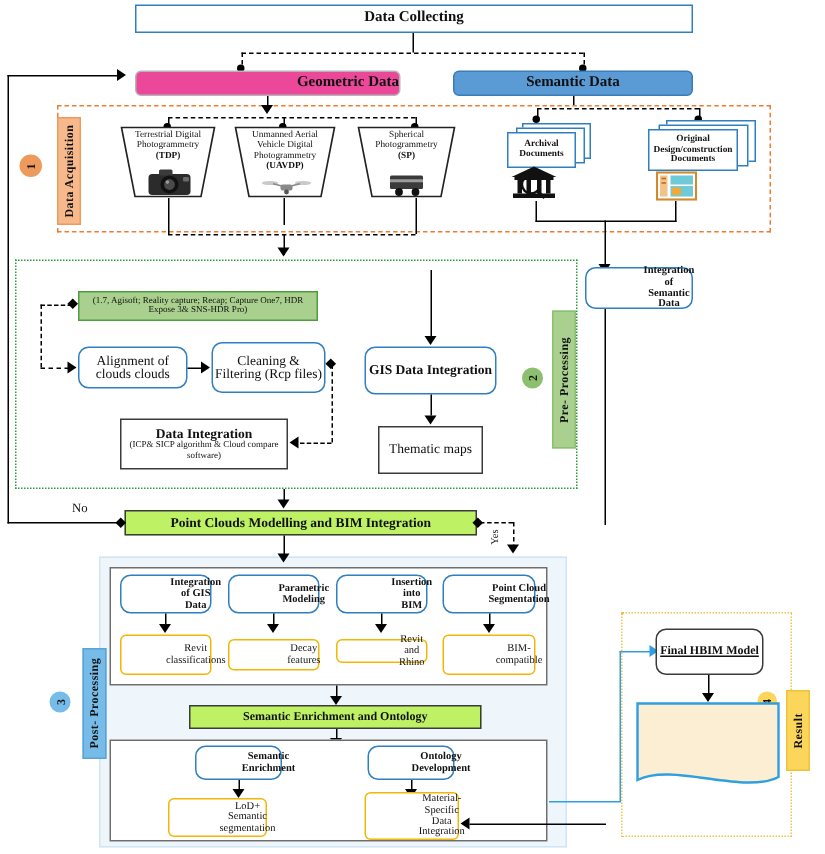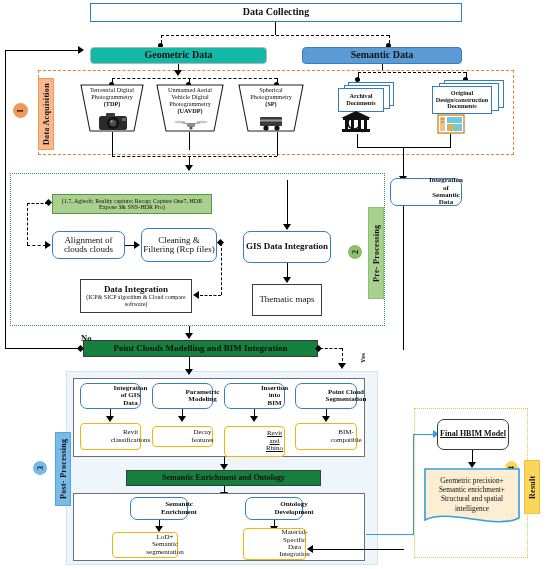--- a/index.html
+++ b/index.html
@@ -10,22 +10,22 @@
   
   .box{position:absolute;box-sizing:border-box;display:flex;align-items:center;
        justify-content:center;text-align:center;line-height:1.05;}
   .bd-blue{border:1.2px solid #2f7fc1;}
   .bd-dark{border:1.4px solid #3b3b3b;}
   .bd-yellow{border:1.3px solid #f2b705;}
   .r6{border-radius:7px;}
   .r4{border-radius:4px;}
   .bold{font-weight:bold;}
   .white{background:#fff;}
-  .cream{background:#15803d;}
-  .grayfill{background:#14b8a6;}
+  .cream{background:#bef264;}
+  .grayfill{background:#ec4899;justify-content:flex-end;}
   .bluefill{background:#5b9bd5;}
   .greenfill{background:#a9d08e;}
 
   
   .frame-acq{border:1.6px dashed #ed7d31;}
   .frame-pre{border:1.6px dotted #2e9b3f;}
   .frame-post{border:1.6px solid #cfe4f5;background:#eef6fc;}
   .frame-post-inner{border:1.6px solid #6e6e6e;background:#fff;}
   .frame-res{border:1.3px dotted #f0c24b;}
 
@@ -83,21 +83,21 @@
   
   .wavydoc{position:absolute;}
   .wavydoc .txt{position:absolute;left:4px;right:4px;top:8px;text-align:center;
                 font-size:7.3px;line-height:1.26;}
 
   .t6{font-size:6px;}
   .t7{font-size:7px;padding-left:40px;}
   .t8{font-size:8px;}
   .t9{font-size:9px;}
   .t10{font-size:10px;}
-  .yn{position:absolute;font-weight:bold;font-size:8.5px;margin-left:33px;}
+  .yn{position:absolute;font-weight:normal;font-size:8.5px;}
 </style>
 </head>
 <body>
 
 <div class="box bd-blue white t10 bold" style="left:90px;top:3px;width:372px;height:19px;">
   <span>Data Collecting</span>
 </div>
 
 <div class="ln vl" style="left:275px;top:22px;height:13px;"></div>
 <div class="dashh" style="left:161px;top:35px;width:228px;"></div>
@@ -363,21 +363,21 @@
 <div class="arw arw-d" style="left:178px;top:416px;"></div>
 <div class="box bd-yellow white r4 t7" style="left:152px;top:426px;width:61px;height:21px;">
   <span>Decay features</span>
 </div>
 
 <div class="box bd-blue white r6 t7 bold" style="left:224px;top:383px;width:61px;height:26px;">
   <span>Insertion into BIM</span>
 </div>
 <div class="ln vl" style="left:254px;top:409px;height:10px;"></div>
 <div class="arw arw-d" style="left:250px;top:416px;"></div>
-<div class="box bd-yellow white r4 t7" style="left:224px;top:426px;width:61px;height:31px;text-decoration:underline;">
+<div class="box bd-yellow white r4 t7" style="left:224px;top:426px;width:61px;height:16px;">
   <span>Revit and Rhino</span>
 </div>
 
 <div class="box bd-blue white r6 t7 bold" style="left:295px;top:383px;width:62px;height:26px;">
   <span>Point Cloud Segmentation</span>
 </div>
 <div class="ln vl" style="left:326px;top:409px;height:10px;"></div>
 <div class="arw arw-d" style="left:322px;top:416px;"></div>
 <div class="box bd-yellow white r4 t7" style="left:295px;top:423px;width:62px;height:27px;">
   <span>BIM-compatible</span>
@@ -430,14 +430,13 @@
 <div class="box bd-dark white r6 t8 bold" style="left:437px;top:419px;width:72px;height:31px;text-decoration:underline;">
   <span>Final HBIM Model</span>
 </div>
 <div class="ln vl" style="left:472px;top:450px;height:16px;"></div>
 <div class="arw arw-d" style="left:468px;top:462px;"></div>
 
 <div class="wavydoc" style="left:424px;top:468px;width:96px;height:60px;">
   <svg width="96" height="60" viewBox="0 0 96 60">
     <path d="M1,1 H95 V50 C72,62 24,40 1,52 Z" fill="#fbeed2" stroke="#2f9fe0" stroke-width="1.6"></path>
   </svg>
-  <div class="txt">Geometric precision+ Semantic enrichment+ Structural and spatial intelligence</div>
 </div>
 
 </body></html>

